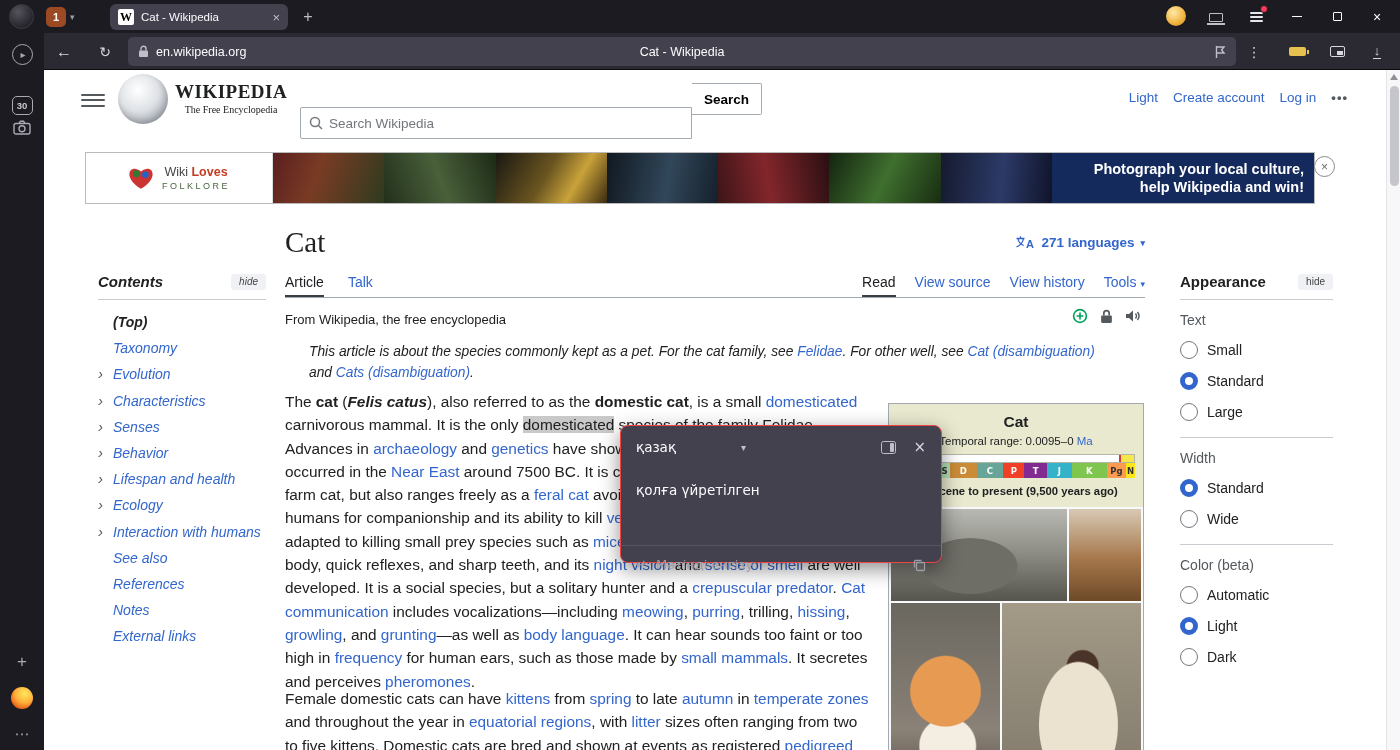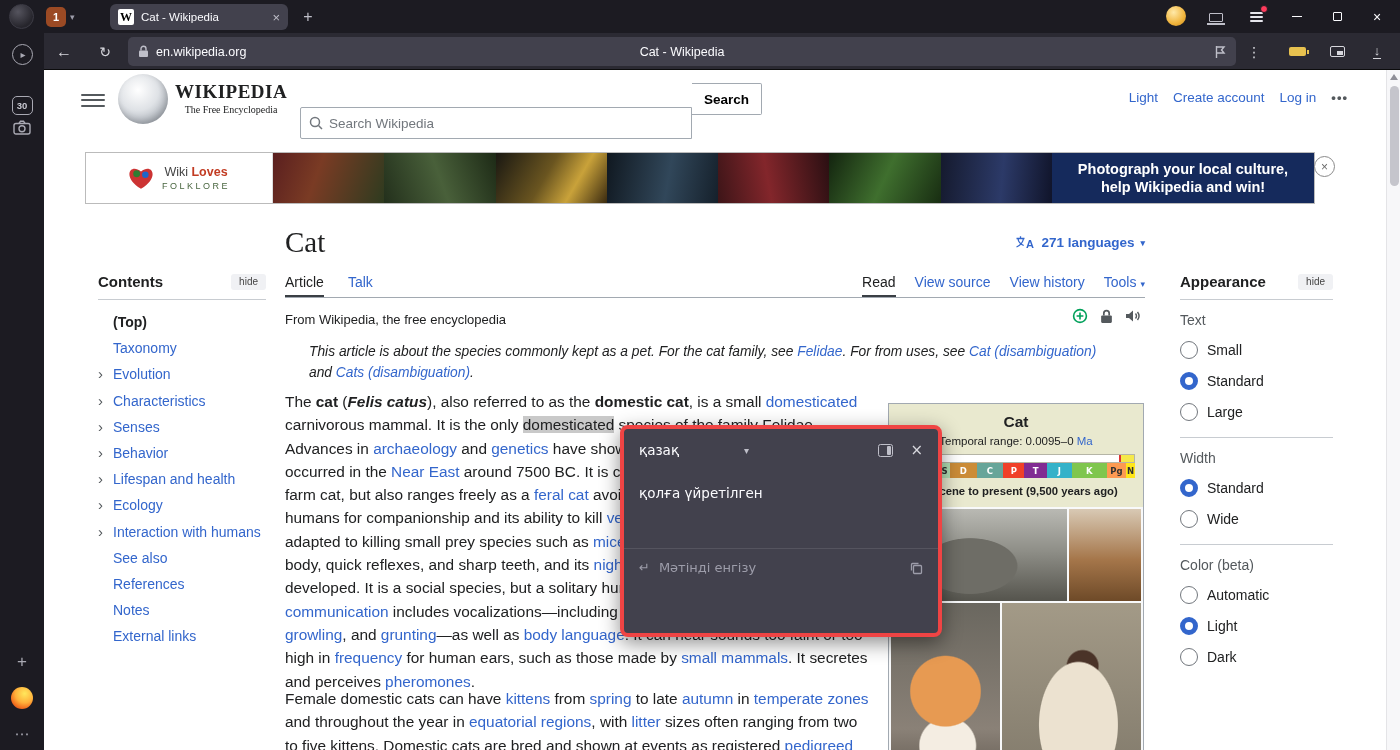--- a/index.html
+++ b/index.html
@@ -103,26 +103,26 @@
   .banner-photos { flex:1; display:flex; }
   .bp { flex:1; }
   .bp:nth-child(1){background:linear-gradient(110deg,#5a1f1f,#7a3b24 40%,#2e3b1f);}
   .bp:nth-child(2){background:linear-gradient(70deg,#23301c,#49603a 50%,#1d2a16);}
   .bp:nth-child(3){background:linear-gradient(120deg,#1a1812,#6a5520 45%,#c9a23a 70%,#3a2a10);}
   .bp:nth-child(4){background:linear-gradient(100deg,#101820,#31475a 55%,#15202b);}
   .bp:nth-child(5){background:linear-gradient(80deg,#3d1518,#83262b 45%,#2a0f12);}
   .bp:nth-child(6){background:linear-gradient(115deg,#13240f,#3f6f2e 50%,#182d12);}
   .bp:nth-child(7){background:linear-gradient(95deg,#151a2e,#2c3a68 55%,#10142a);}
   .banner-msg { width:262px; background:#152a5c; color:#fff; display:flex; align-items:center; justify-content:center;
-    text-align:center; font-weight:bold; font-size:14.5px; padding:4px 10px; line-height:1.25; }
+    text-align:right; font-weight:bold; font-size:14.5px; padding:4px 10px; line-height:1.25; }
   .banner-close { position:absolute; right:-21px; top:3px; width:21px; height:21px; border-radius:50%; background:#fff;
     border:1.4px solid #8a8a8a; color:#6a6a6a; font-size:12px; display:flex; align-items:center; justify-content:center; cursor:pointer; }
 
   
-  .toc { position:absolute; left:54px; top:203px; width:168px; font-size:14px; }
+  .toc { position:absolute; left:54px; top:203px; width:168px; font-size:14px;font-style:italic; }
   .toc-head { display:flex; align-items:center; justify-content:space-between; padding-bottom:9px; border-bottom:1px solid #c8ccd1; }
   .toc-title { font-weight:bold; font-size:15px; }
   .pill { background:#f0f1f4; border-radius:3px; padding:2.5px 8px; font-size:10px; color:#444; cursor:pointer; }
   .toc ul { list-style:none; margin-top:9px; }
   .toc-item { position:relative; padding-left:15px; line-height:26.2px; cursor:pointer; }
   .toc-arrow { position:absolute; left:0; top:0; color:#54595d; font-size:15px; }
   .toc-label { color:#36c; }
   .toc-item.active .toc-label { color:#202122; font-weight:bold; }
 
   
@@ -178,21 +178,21 @@
   .row2 .orange { width:109px;
     background:radial-gradient(circle at 50% 42%, #e79a52 0 26%, transparent 27%),
                radial-gradient(circle at 52% 68%, #f4ede2 0 18%, transparent 19%),
                linear-gradient(180deg,#6a675f,#8a8177 60%,#494138); }
   .row2 .siamese { flex:1;
     background:radial-gradient(ellipse at 55% 58%, #ece2d0 0 36%, transparent 37%),
                radial-gradient(circle at 58% 30%, #4a3328 0 9%, transparent 10%),
                linear-gradient(180deg,#a39a87,#7b7466); }
 
   
-  .popup { position:absolute; left:620px; top:425px; width:322px; height:212px; background:#42414d; border:4px solid #ef4444;
+  .popup { position:absolute; left:620px; top:425px; width:322px; height:138px; background:#42414d; border:1px solid #ef4444;
     border-radius:8px; box-shadow:0 6px 20px rgba(0,0,0,.45); color:#fbfbfe; z-index:60; font-family:"DejaVu Sans",sans-serif; }
   .popup-head { display:flex; align-items:center; padding:13px 15px 0; }
   .lang-select { display:flex; align-items:center; min-width:110px; justify-content:space-between; font-size:13.5px; cursor:pointer; }
   .lang-select .chev { color:#bfbfc9; font-size:10px; }
   .ph-right { margin-left:auto; display:flex; align-items:center; gap:17px; }
   .dock-icon { width:15px; height:13px; border:1.4px solid #bfbfc9; border-radius:2.5px; position:relative; display:block; cursor:pointer; }
   .dock-icon::after { content:""; position:absolute; top:1px; bottom:1px; right:1px; width:4.5px; background:#bfbfc9; border-radius:1px; }
   .popup-close { font-size:15px; color:#d7d7dd; line-height:1; cursor:pointer; }
   .popup-body { padding:27px 15px 0; font-size:13.5px; }
   .popup-divider { position:absolute; left:0; right:0; top:119px; border-top:1px solid #55545f; }
@@ -395,21 +395,21 @@
         </svg>
       <svg width="13" height="15" viewBox="0 0 12 14">
           <rect x="1" y="6" width="10" height="7" rx="1" fill="#54595d"></rect>
           <path d="M3.5 6 V4 a2.5 2.5 0 0 1 5 0 v2" fill="none" stroke="#54595d" stroke-width="1.6"></path>
         </svg>
       <svg width="16" height="14" viewBox="0 0 16 14">
           <path d="M1 5 h3 l4 -3.5 v11 L4 9 H1 z" fill="#54595d"></path>
           <path d="M10.5 4.5 a4 4 0 0 1 0 5 M12.5 3 a6.5 6.5 0 0 1 0 8" fill="none" stroke="#54595d" stroke-width="1.4"></path>
         </svg>
     </div>
-    <div class="hatnote"><span>This article is about the species commonly kept as a pet. For the cat family, see </span><a class="seg-link">Felidae</a><span>. For from uses, see </span><a class="seg-link">Cat (disambiguation)</a><span> and </span><a class="seg-link">Cats (disambiguation)</a><span>.</span></div>
+    <div class="hatnote"><span>This article is about the species commonly kept as a pet. For the cat family, see </span><a class="seg-link">Felidae</a><span>. For other well, see </span><a class="seg-link">Cat (disambiguation)</a><span> and </span><a class="seg-link">Cats (disambiguation)</a><span>.</span></div>
     <p class="para p1"><span>The </span><span class="seg-b">cat</span><span> (</span><span class="seg-bi">Felis catus</span><span>), also referred to as the </span><span class="seg-b">domestic cat</span><span>, is a small </span><a class="seg-link">domesticated</a><span> carnivorous mammal. It is the only </span><span class="seg-hl">domesticated</span><span> species of the family Felidae. Advances in </span><a class="seg-link">archaeology</a><span> and </span><a class="seg-link">genetics</a><span> have shown that the domestication of the cat occurred in the </span><a class="seg-link">Near East</a><span> around 7500 BC. It is commonly kept as a house pet and farm cat, but also ranges freely as a </span><a class="seg-link">feral cat</a><span> avoiding human contact. It is valued by humans for companionship and its ability to kill </span><a class="seg-link">vermin</a><span>. Its retractable </span><a class="seg-link">claws</a><span> are adapted to killing small prey species such as </span><a class="seg-link">mice</a><span> and </span><a class="seg-link">rats</a><span>. It has a strong, flexible body, quick reflexes, and sharp teeth, and its </span><a class="seg-link">night vision</a><span> and </span><a class="seg-link">sense of smell</a><span> are well developed. It is a social species, but a solitary hunter and a </span><a class="seg-link">crepuscular predator</a><span>. </span><a class="seg-link">Cat communication</a><span> includes vocalizations—including </span><a class="seg-link">meowing</a><span>, </span><a class="seg-link">purring</a><span>, trilling, </span><a class="seg-link">hissing</a><span>, </span><a class="seg-link">growling</a><span>, and </span><a class="seg-link">grunting</a><span>—as well as </span><a class="seg-link">body language</a><span>. It can hear sounds too faint or too high in </span><a class="seg-link">frequency</a><span> for human ears, such as those made by </span><a class="seg-link">small mammals</a><span>. It secretes and perceives </span><a class="seg-link">pheromones</a><span>.</span></p>
     <p class="para p2"><span>Female domestic cats can have </span><a class="seg-link">kittens</a><span> from </span><a class="seg-link">spring</a><span> to late </span><a class="seg-link">autumn</a><span> in </span><a class="seg-link">temperate zones</a><span> and throughout the year in </span><a class="seg-link">equatorial regions</a><span>, with </span><a class="seg-link">litter</a><span> sizes often ranging from two to five kittens. Domestic cats are bred and shown at events as registered </span><a class="seg-link">pedigreed cats</a></p>
 
     <div class="infobox">
       <div class="ib-head">
         <div class="ib-title">Cat</div>
         <div class="ib-temporal">
           <span>Temporal range: 0.0095–0 </span><a class="seg-link">Ma</a>
         </div>
         <div class="tl-upper">

